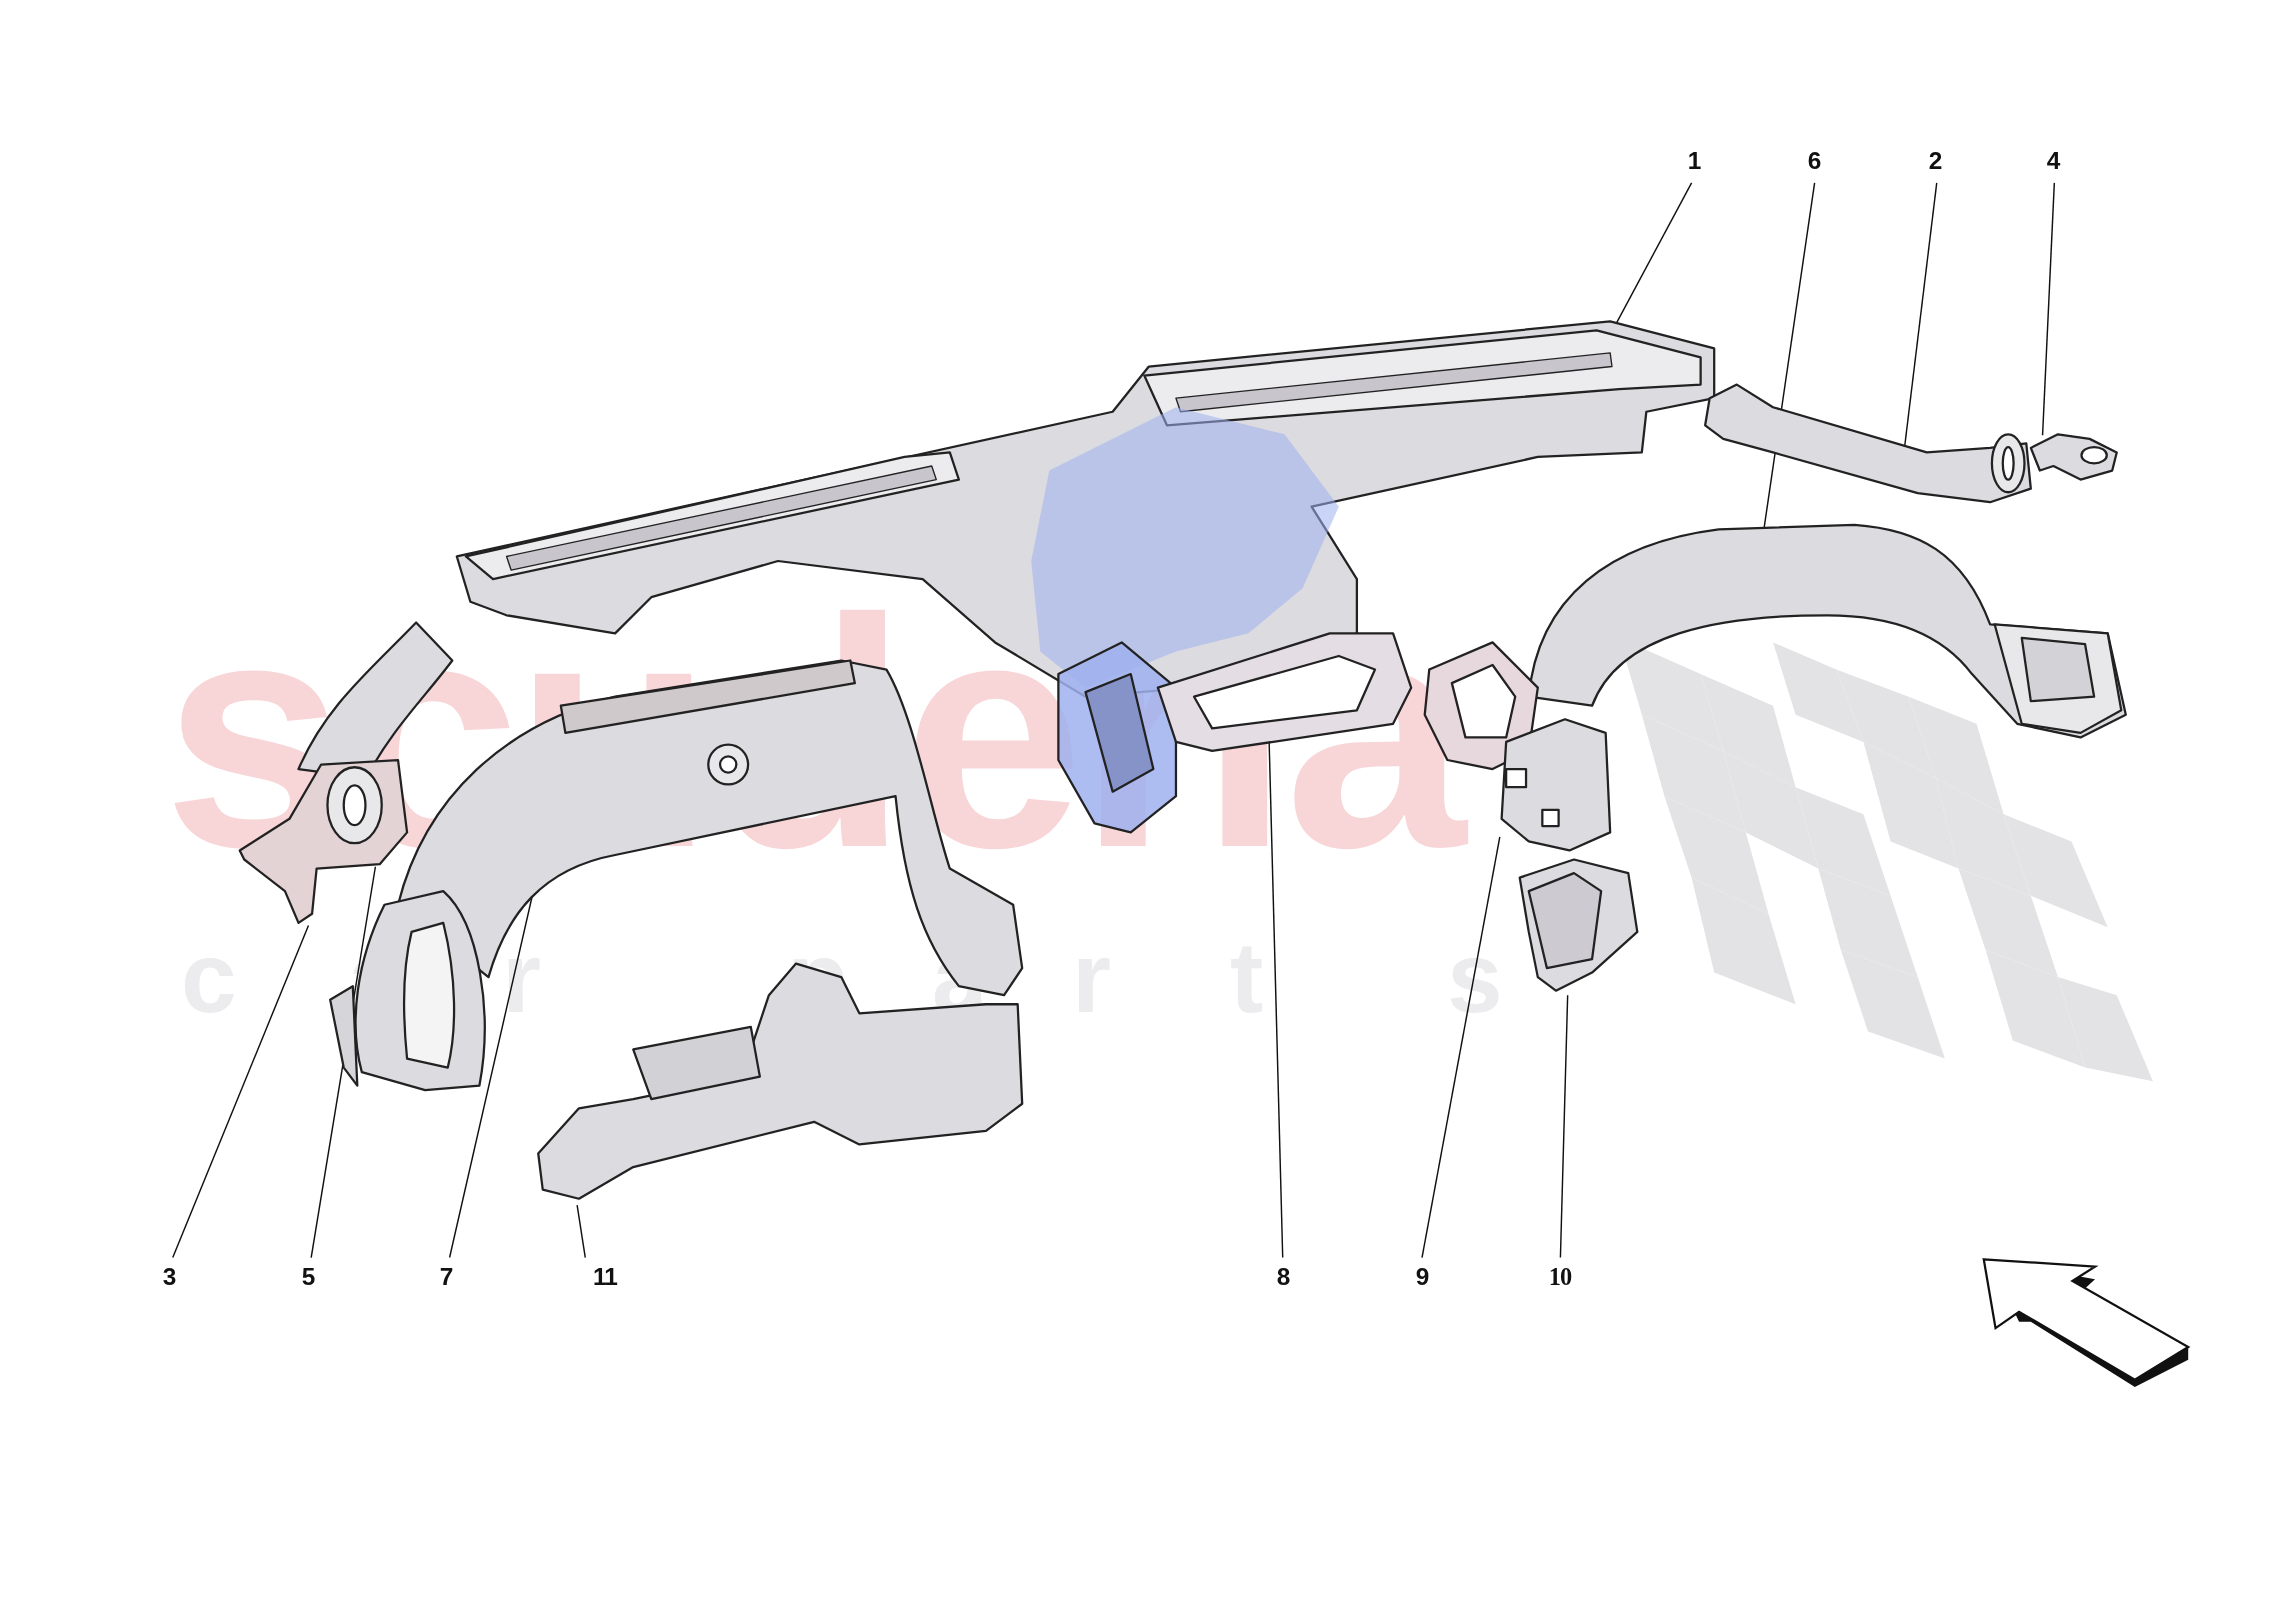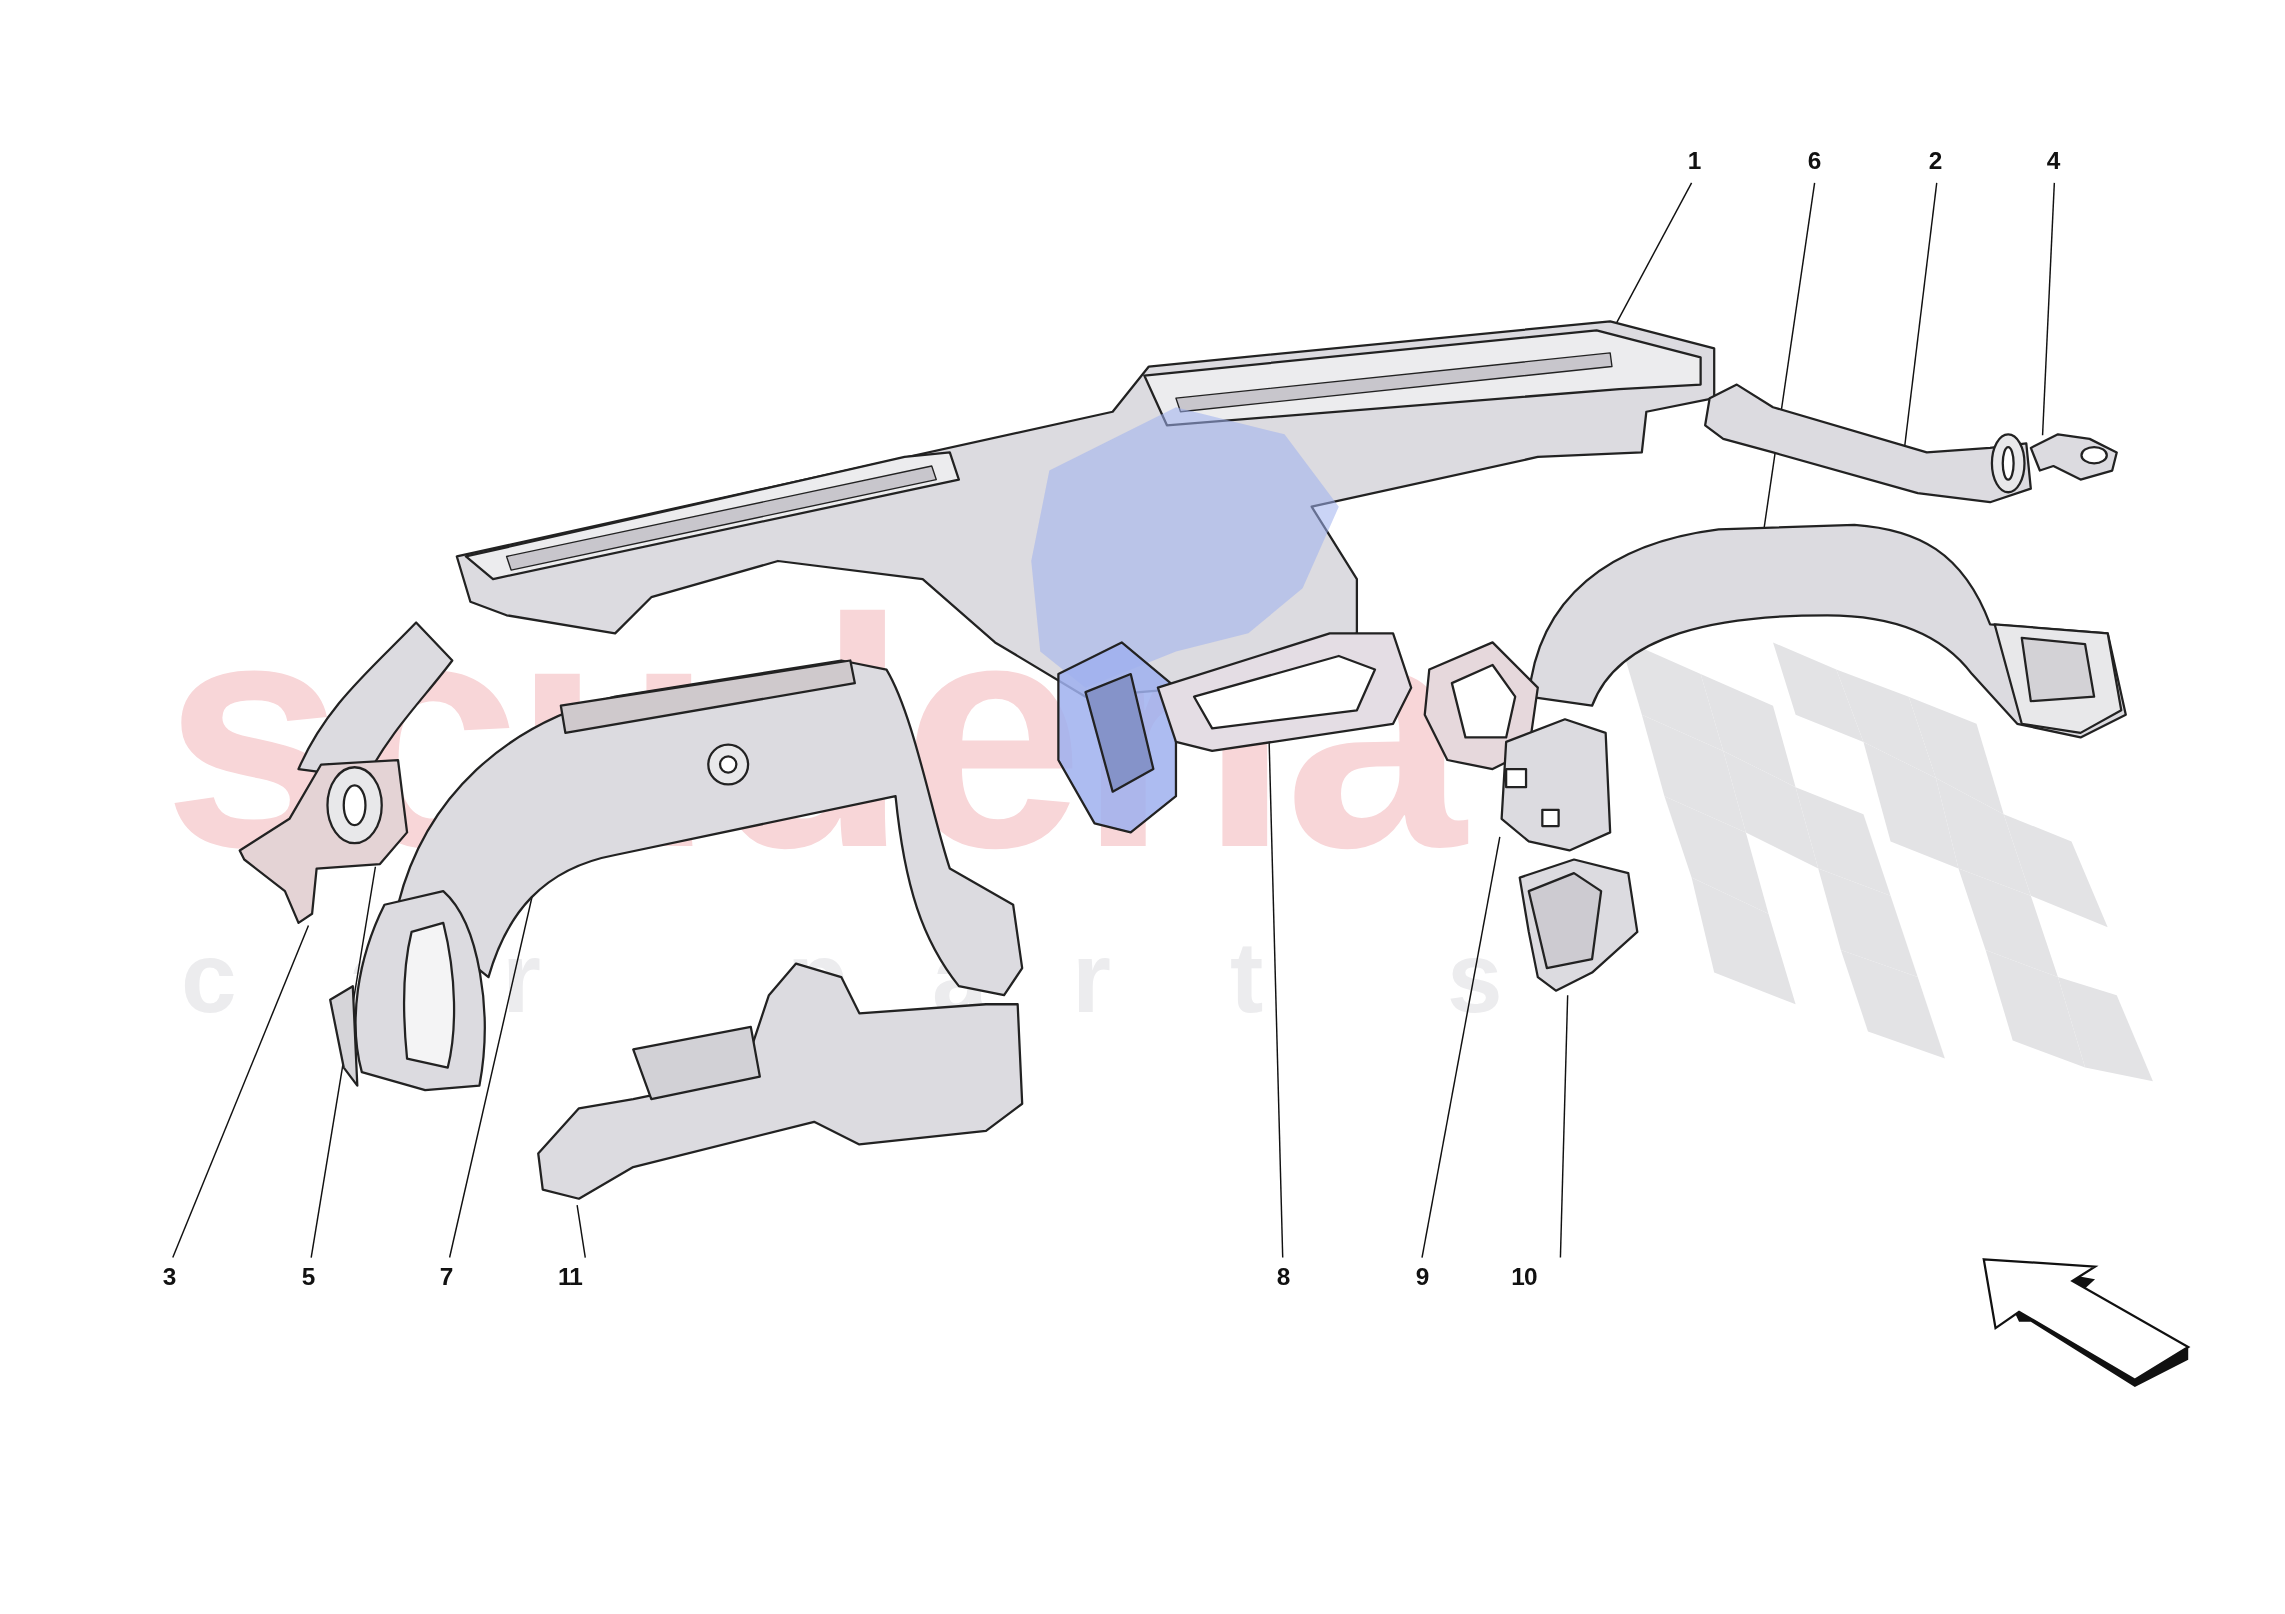--- a/index.html
+++ b/index.html
@@ -144,18 +144,18 @@
     </g>
   </svg>
 
   <div class="callout" style="left:1694px;top:161px;">1</div>
   <div class="callout" style="left:1814px;top:161px;">6</div>
   <div class="callout" style="left:1935px;top:161px;">2</div>
   <div class="callout" style="left:2053px;top:161px;">4</div>
   <div class="callout" style="left:169px;top:1277px;">3</div>
   <div class="callout" style="left:308px;top:1277px;">5</div>
   <div class="callout" style="left:446px;top:1277px;">7</div>
-  <div class="callout" style="left:570px;top:1277px;">11</div>
+  <div class="callout" style="left:605px;top:1277px;">11</div>
   <div class="callout" style="left:1283px;top:1277px;">8</div>
   <div class="callout" style="left:1422px;top:1277px;">9</div>
-  <div class="callout" style="left:1524px;top:1277px;">10</div>
+  <div class="callout" style="left:1560px;top:1277px;font-family:Liberation Serif, serif;">10</div>
 </div>
 
 
 </body></html>

